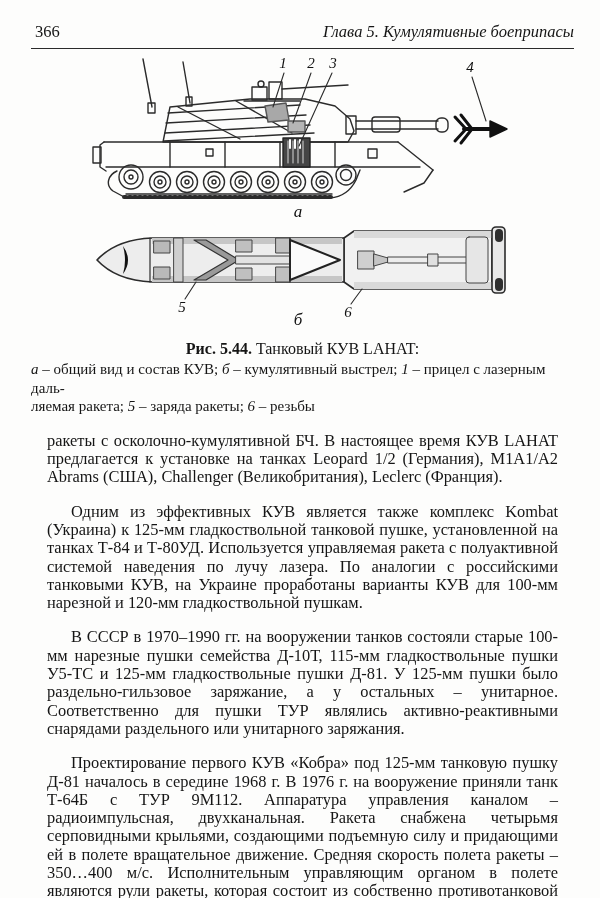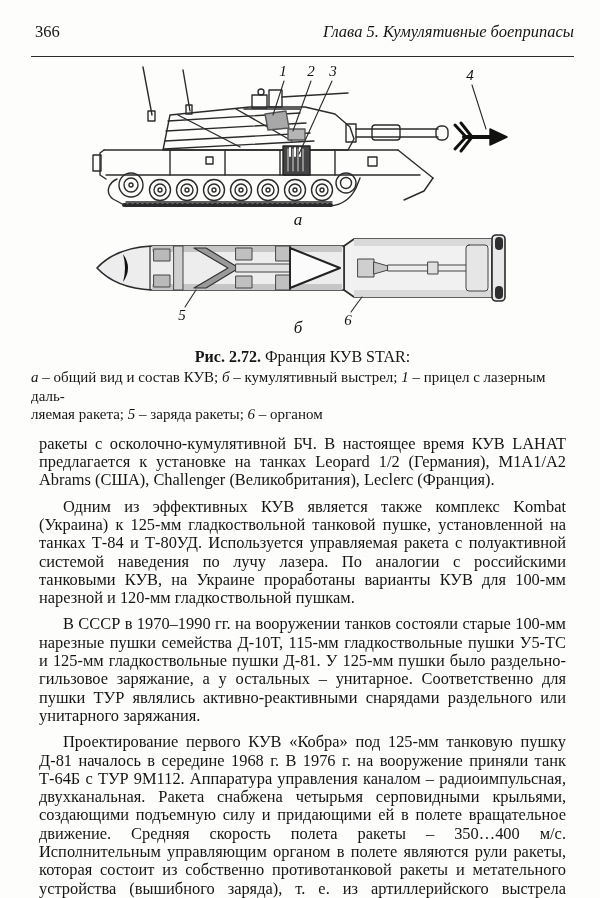--- a/index.html
+++ b/index.html
@@ -12,21 +12,21 @@
     color:#151515;
     font-family:"Liberation Serif","DejaVu Serif",serif;
     overflow:hidden;
     box-sizing:border-box;
     padding:22px 26px 0 31px;
   }
   .runhead{
     position:relative;
     height:22px;
     border-bottom:1.6px solid #2a2a2a;
-    padding-bottom:12px;
+    padding-bottom:4px;
   }
   .pagenum{
     position:absolute;left:4px;top:0;
     font-size:16.5px;
   }
   .headtitle{
     display:block;text-align:right;
     font-style:italic;font-size:16.5px;
   }
   .figwrap{width:100%;}
@@ -39,21 +39,21 @@
     margin-top:1px;
     font-size:15px;line-height:18.6px;
   }
   .it{font-style:italic;}
   .b{font-weight:bold;}
   .bodytext{
     margin-top:11px;
     font-size:16.4px;line-height:18.3px;
     text-align:justify;
   }
-  .bodytext p{margin:8px;padding:0;}
+  .bodytext p{margin:16px;padding:0;}
   .bodytext p.ind{text-indent:24px;}
   svg text{font-family:"Liberation Serif","DejaVu Serif",serif;}
   .callout{font-style:italic;font-size:15px;}
   .panel-label{font-style:italic;font-size:17px;}
 </style>
 </head>
 <body>
 
 <div class="page">
 
@@ -237,24 +237,24 @@
           <path d="M362,64 Q356,72 351,79"></path>
         </g>
       </g>
       <text class="callout" x="182" y="87" text-anchor="middle" fill="#111">5</text>
       <text class="callout" x="348" y="92" text-anchor="middle" fill="#111">6</text>
       <text class="panel-label" x="298" y="100" text-anchor="middle" fill="#111">б</text>
     </svg>
   </div>
 
   <div class="cap">
-    <div class="cap-title"><span class="b">Рис. 2.72.</span><span> Франция КУВ STAR:</span></div>
+    <div class="cap-title"><span class="b">Рис. 5.44.</span><span> Танковый КУВ LAHAT:</span></div>
     <div class="cap-lines">
       <div><span class="it">а</span><span> – общий вид и состав КУВ; </span><span class="it">б</span><span> – кумулятивный выстрел; </span><span class="it">1</span><span> – прицел с лазерным даль-</span></div>
-      <div><span>ляемая ракета; </span><span class="it">5</span><span> – заряда ракеты; </span><span class="it">6</span><span> – органом</span></div>
+      <div><span>ляемая ракета; </span><span class="it">5</span><span> – заряда ракеты; </span><span class="it">6</span><span> – резьбы</span></div>
     </div>
   </div>
 
   <div class="bodytext">
     <p>ракеты с осколочно-кумулятивной БЧ. В настоящее время КУВ LAHAT предлагается к установке на танках Leopard 1/2 (Германия), M1A1/A2 Abrams (США), Challenger (Великобритания), Leclerc (Франция).</p>
     <p class="ind">Одним из эффективных КУВ является также комплекс Kombat (Украина) к 125-мм гладкоствольной танковой пушке, установленной на танках Т-84 и Т-80УД. Используется управляемая ракета с полуактивной системой наведения по лучу лазера. По аналогии с российскими танковыми КУВ, на Украине проработаны варианты КУВ для 100-мм нарезной и 120-мм гладкоствольной пушкам.</p>
     <p class="ind">В СССР в 1970–1990 гг. на вооружении танков состояли старые 100-мм нарезные пушки семейства Д-10Т, 115-мм гладкоствольные пушки У5-ТС и 125-мм гладкоствольные пушки Д-81. У 125-мм пушки было раздельно-гильзовое заряжание, а у остальных – унитарное. Соответственно для пушки ТУР являлись активно-реактивными снарядами раздельного или унитарного заряжания.</p>
     <p class="ind">Проектирование первого КУВ «Кобра» под 125-мм танковую пушку Д-81 началось в середине 1968 г. В 1976 г. на вооружение приняли танк Т-64Б с ТУР 9М112. Аппаратура управления каналом – радиоимпульсная, двухканальная. Ракета снабжена четырьмя серповидными крыльями, создающими подъемную силу и придающими ей в полете вращательное движение. Средняя скорость полета ракеты – 350…400 м/с. Исполнительным управляющим органом в полете являются рули ракеты, которая состоит из собственно противотанковой ракеты и метательного устройства (вышибного заряда), т. е. из артиллерийского выстрела раздельно-гильзового заряжания. Боевая часть ракеты кумулятивного действия имеет взрыватель 9Э239 и с помощью резьбы соединяется с крышкой маршевого двигателя (рис. 5.45, табл. 5.8).</p>
   </div>
 

